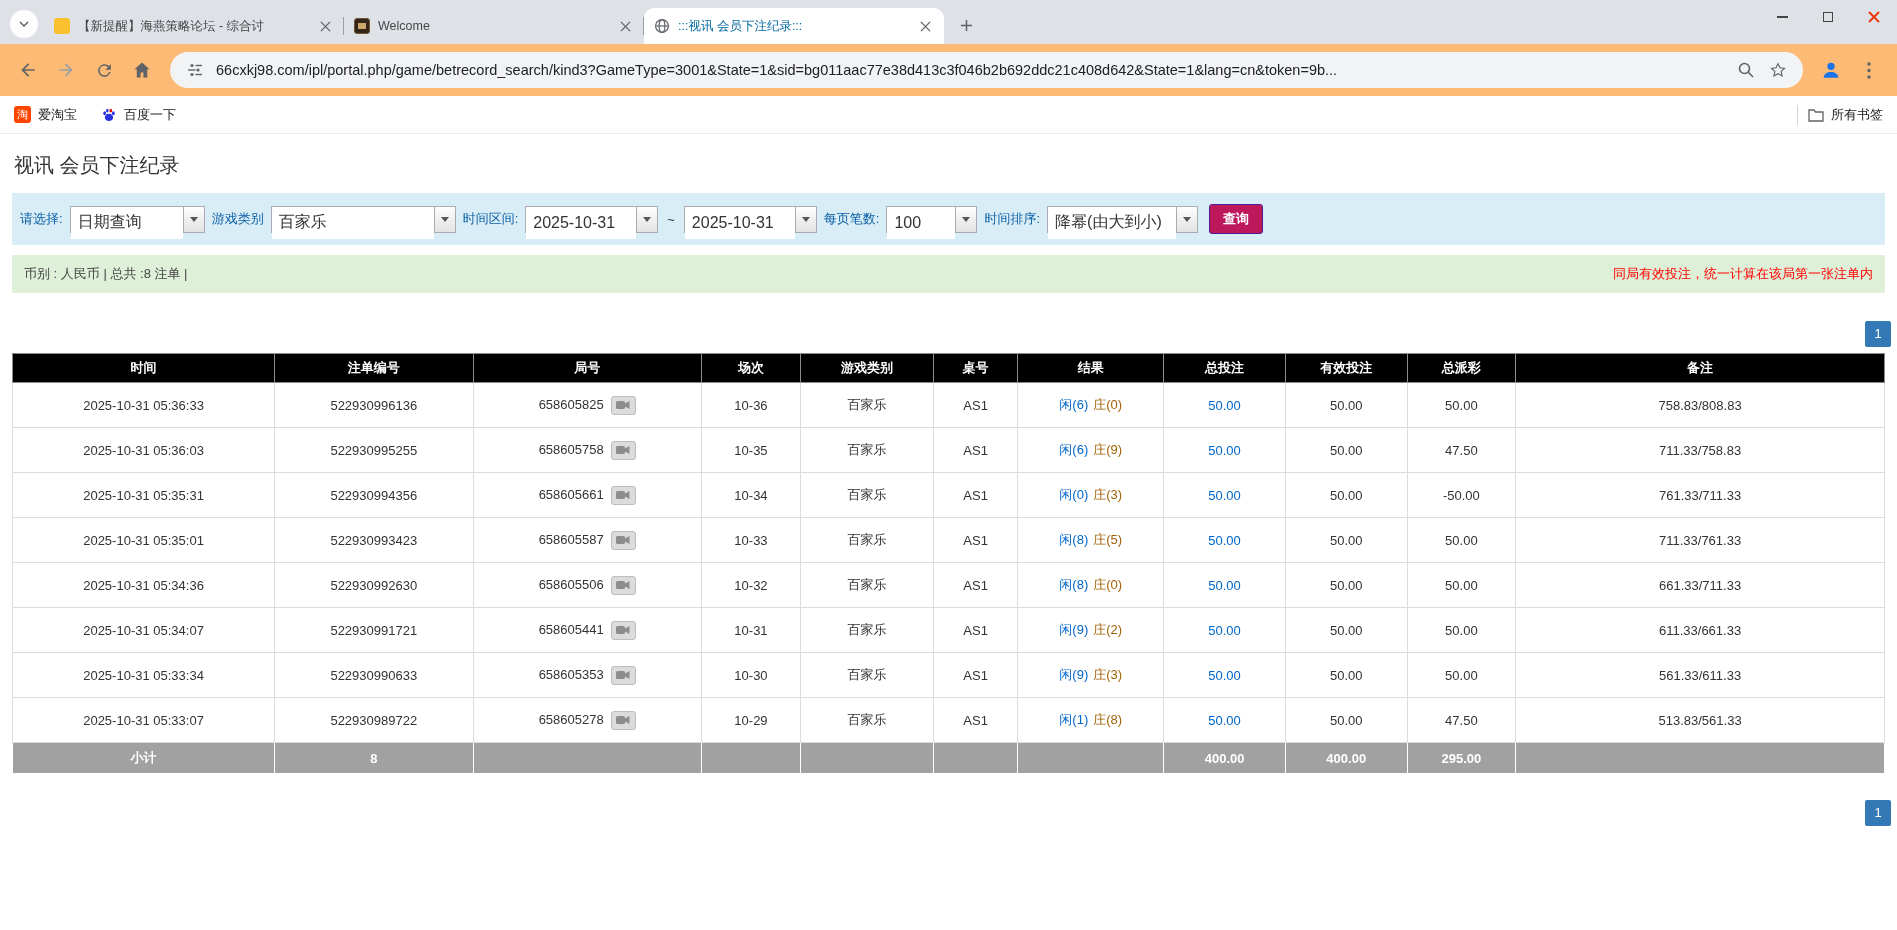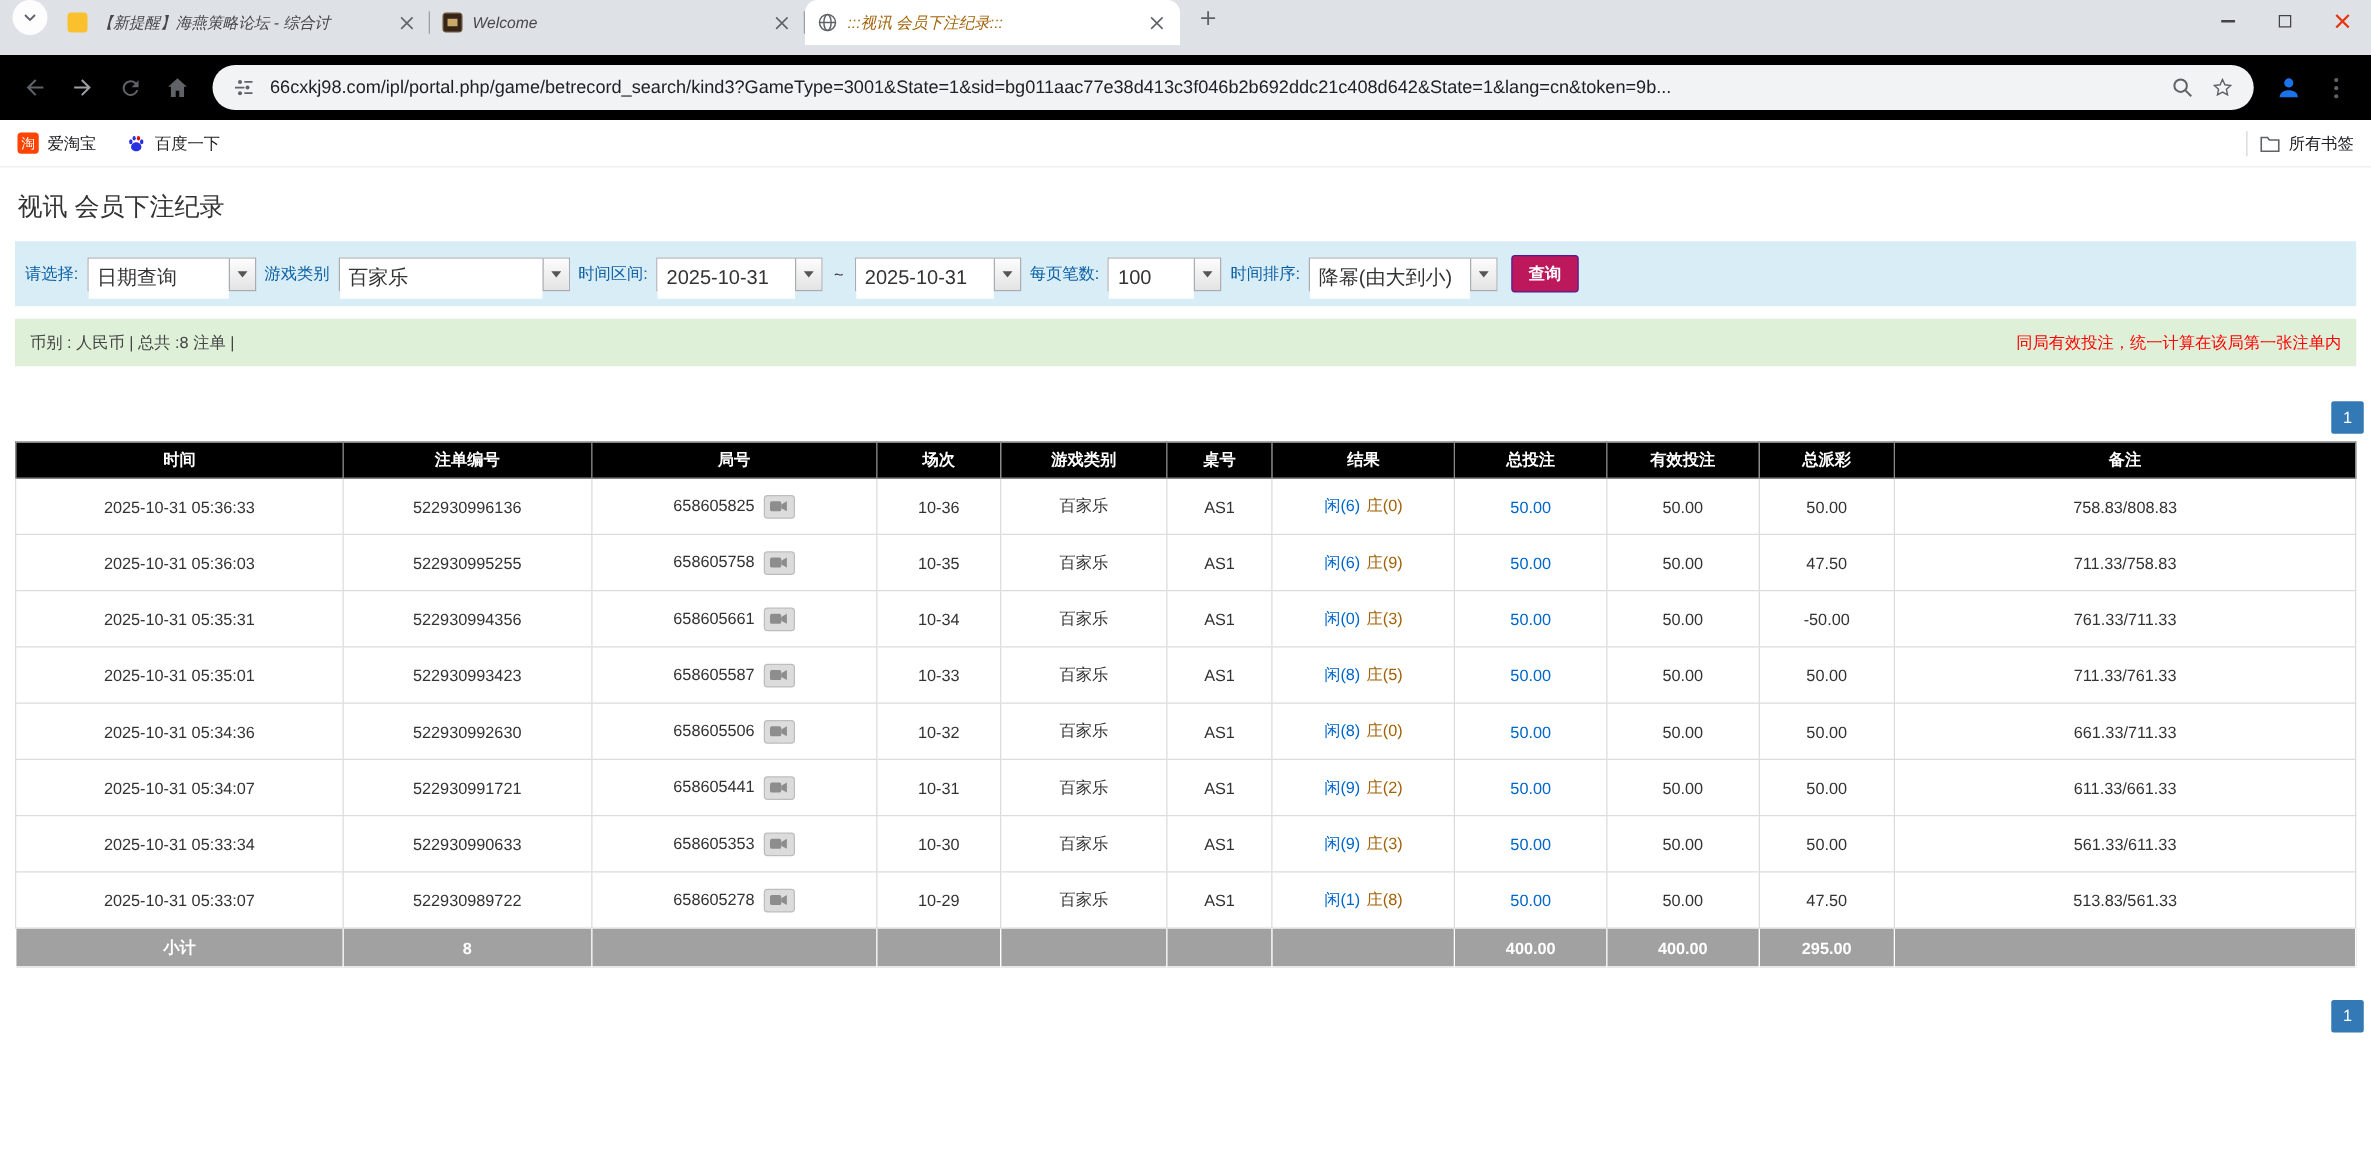--- a/index.html
+++ b/index.html
@@ -1,39 +1,39 @@
 <!DOCTYPE html>
 <html><head>
 <meta charset="utf-8">
 <style>
   * { margin:0; padding:0; box-sizing:border-box; }
   html,body { width:1897px; height:930px; overflow:hidden; background:#fff;
     font-family:"Liberation Sans","DejaVu Sans",sans-serif; }
 
   
-  .tabstrip { height:44px; background:#dee1e6; display:flex; align-items:flex-start; padding-left:6px; position:relative;font-style:italic; }
+  .tabstrip { height:44px; background:#dee1e6; display:flex; align-items:flex-end; padding-left:6px; position:relative; }
   .tab-search { width:28px; height:28px; border-radius:50%; background:#fdfdfd; margin:0 6px 6px 4px;
     display:flex; align-items:center; justify-content:center; }
   .tab { display:flex; align-items:center; gap:8px; width:300px; height:36px; padding:0 10px;
     border-radius:10px 10px 0 0; font-size:12.5px; color:#45474a; position:relative; }
-  .tab.active { background:#fff; color:#a16207; }
+  .tab.active { background:#fff; color:#0369a1; }
   .tab:not(.active)::after { content:""; position:absolute; right:0; top:9px; bottom:9px; width:1px; background:#9aa0a6; }
   .tab-title { flex:1; white-space:nowrap; overflow:hidden; text-overflow:clip; }
   .tab-close { width:17px; height:17px; border-radius:50%; display:flex; align-items:center; justify-content:center; flex:none; }
   .fav { width:16px; height:16px; flex:none; border-radius:3px; display:flex; align-items:center; justify-content:center; }
   .fav-yellow { background:#fbc02d; }
   .fav-dark { background:#352519; border:1px solid #6b5336; }
   .fav-dark i { display:block; width:8px; height:6px; background:#c9a86a; }
   .newtab { width:28px; height:28px; margin:0 0 5px 8px; border-radius:50%; display:flex; align-items:center; justify-content:center; }
   .win-controls { position:absolute; right:0; top:0; display:flex; height:34px; }
   .win-btn { width:46px; height:34px; display:flex; align-items:center; justify-content:center; }
   .wb-min i { display:block; width:11px; height:1.4px; background:#444; }
   .wb-max i { display:block; width:10px; height:10px; border:1.4px solid #444; }
 
-  .toolbar { height:52px; background:#000000; display:flex; align-items:center; padding:0 10px; gap:2px; }
+  .toolbar { height:52px; background:#fdba74; display:flex; align-items:center; padding:0 10px; gap:2px; }
   .nav-btn { width:36px; height:36px; border-radius:50%; display:flex; align-items:center; justify-content:center; flex:none; }
   .omnibox { flex:1; height:36px; background:#f1f3f4; border-radius:18px; display:flex; align-items:center;
     padding:0 14px; gap:10px; margin:0 8px; min-width:0; }
   .url-text { flex:1; font-size:14.5px; color:#202124; white-space:nowrap; overflow:hidden; }
   .omni-icon { flex:none; width:22px; height:22px; display:flex; align-items:center; justify-content:center; }
 
   .bookmarks-bar { height:38px; background:#fff; display:flex; align-items:center; padding:0 14px; gap:24px;
     border-bottom:1px solid #ededed; font-size:13px; color:#202124; }
   .bm-item { display:flex; align-items:center; gap:7px; }
   .bm-taobao-ic { width:17px; height:17px; background:#ff4400; border-radius:3px; color:#fff; font-size:11px;

